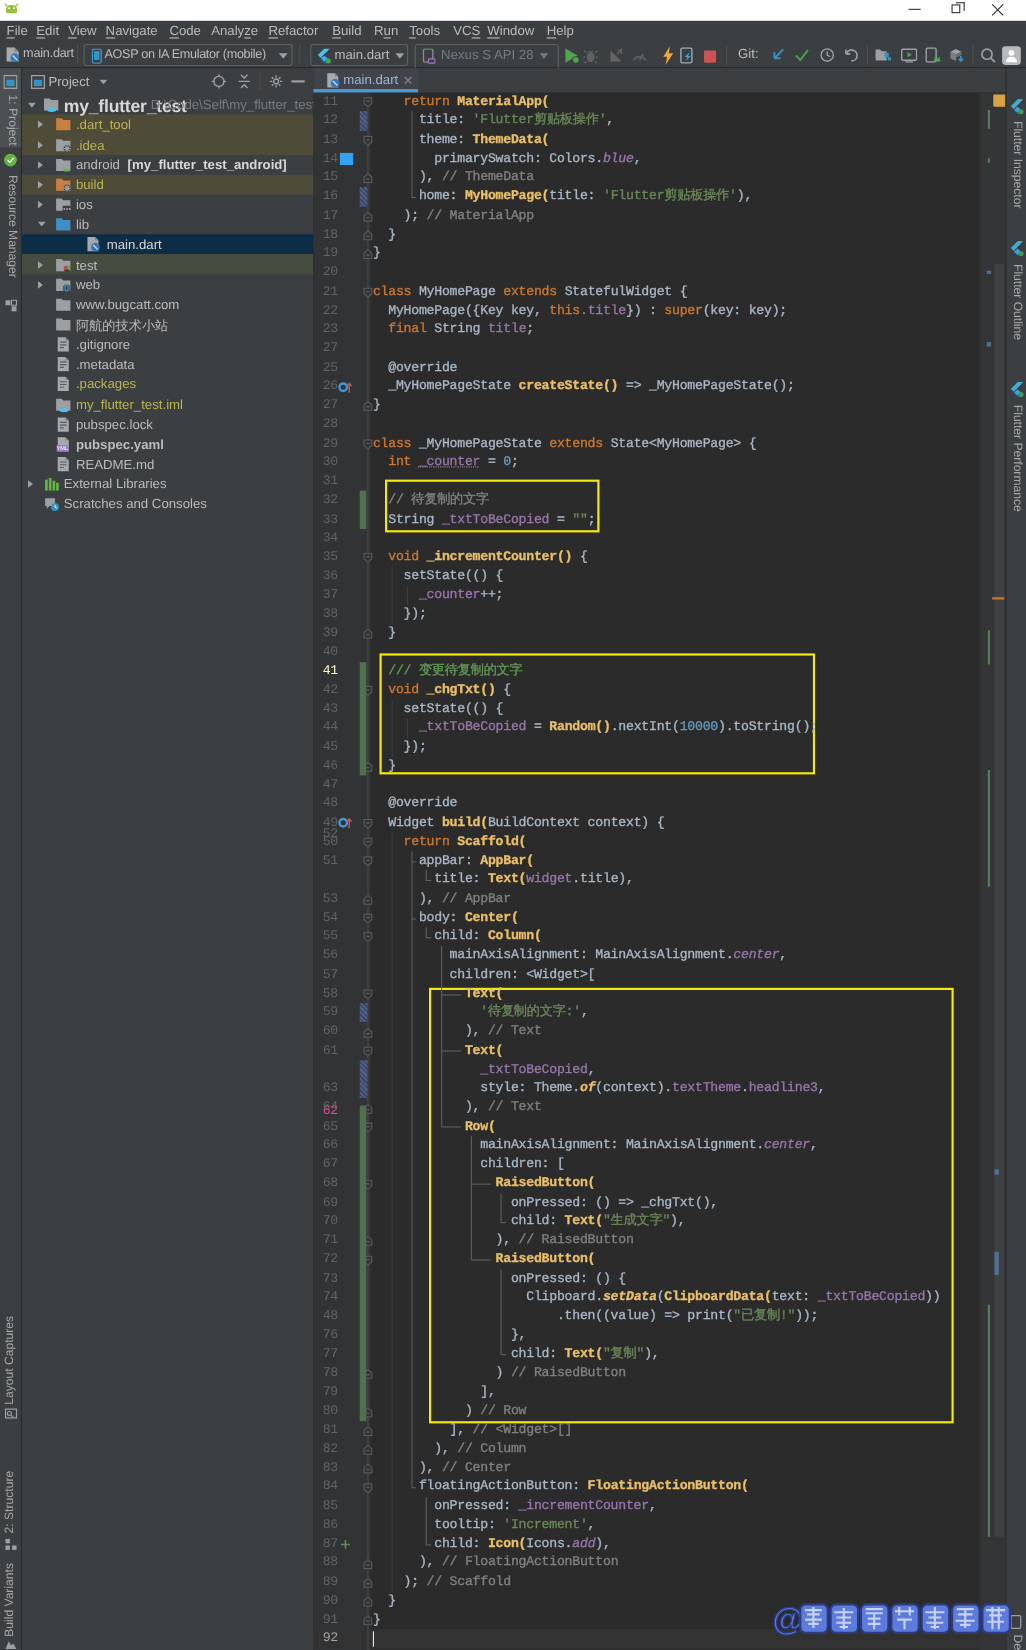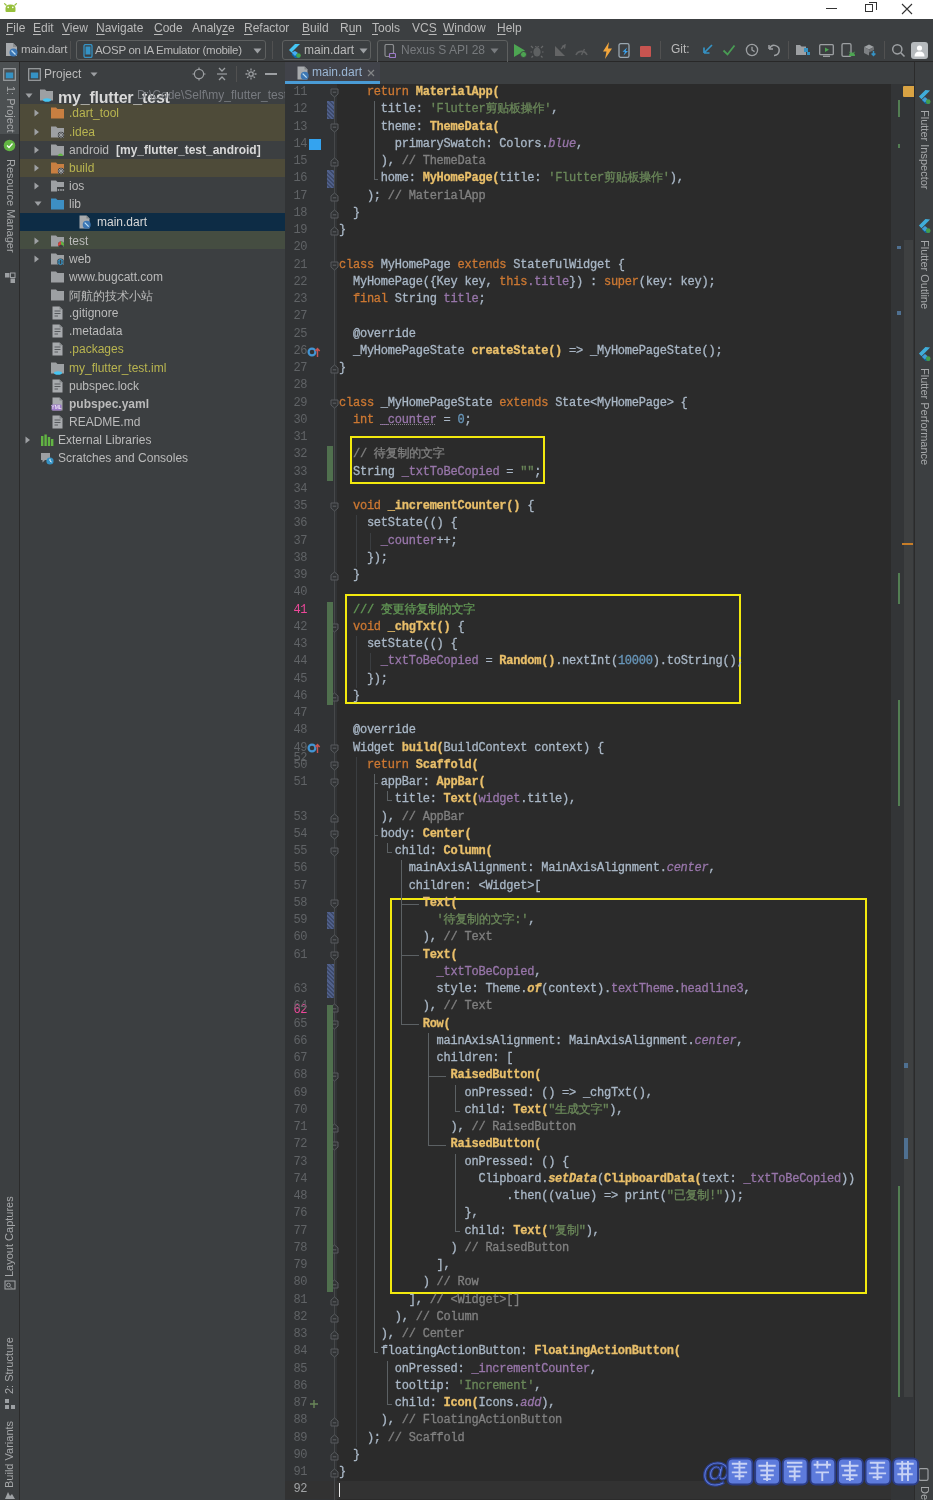--- a/index.html
+++ b/index.html
@@ -466,21 +466,21 @@
 <div class="ln" style="left:285px;top:515.40px;color:#606366">36</div>
 <div class="cl mono" style="left:339px;top:532.65px"><span class="p">      </span><span class="u">_counter</span><span class="p">++;</span></div>
 <div class="ln" style="left:285px;top:532.65px;color:#606366">37</div>
 <div class="cl mono" style="left:339px;top:549.90px"><span class="p">    });</span></div>
 <div class="ln" style="left:285px;top:549.90px;color:#606366">38</div>
 <div class="cl mono" style="left:339px;top:567.15px"><span class="p">  }</span></div>
 <div class="ln" style="left:285px;top:567.15px;color:#606366">39</div>
 <div class="cl mono" style="left:339px;top:584.40px"></div>
 <div class="ln" style="left:285px;top:584.40px;color:#606366">40</div>
 <div class="cl mono" style="left:339px;top:601.65px"><span class="p">  </span><span class="d">/// 变更待复制的文字</span></div>
-<div class="ln" style="left:285px;top:601.65px;color:#ec4899">41</div>
+<div class="ln" style="left:285px;top:601.65px;color:#fef9c3">41</div>
 <div class="cl mono" style="left:339px;top:618.90px"><span class="p">  </span><span class="k">void </span><span class="f">_chgTxt()</span><span class="p"> {</span></div>
 <div class="ln" style="left:285px;top:618.90px;color:#606366">42</div>
 <div class="cl mono" style="left:339px;top:636.15px"><span class="p">    setState(() {</span></div>
 <div class="ln" style="left:285px;top:636.15px;color:#606366">43</div>
 <div class="cl mono" style="left:339px;top:653.40px"><span class="p">      </span><span class="u">_txtToBeCopied</span><span class="p"> = </span><span class="f">Random()</span><span class="p">.nextInt(</span><span class="n">10000</span><span class="p">).toString();</span></div>
 <div class="ln" style="left:285px;top:653.40px;color:#606366">44</div>
 <div class="cl mono" style="left:339px;top:670.65px"><span class="p">    });</span></div>
 <div class="ln" style="left:285px;top:670.65px;color:#606366">45</div>
 <div class="cl mono" style="left:339px;top:687.90px"><span class="p">  }</span></div>
 <div class="ln" style="left:285px;top:687.90px;color:#606366">46</div>

